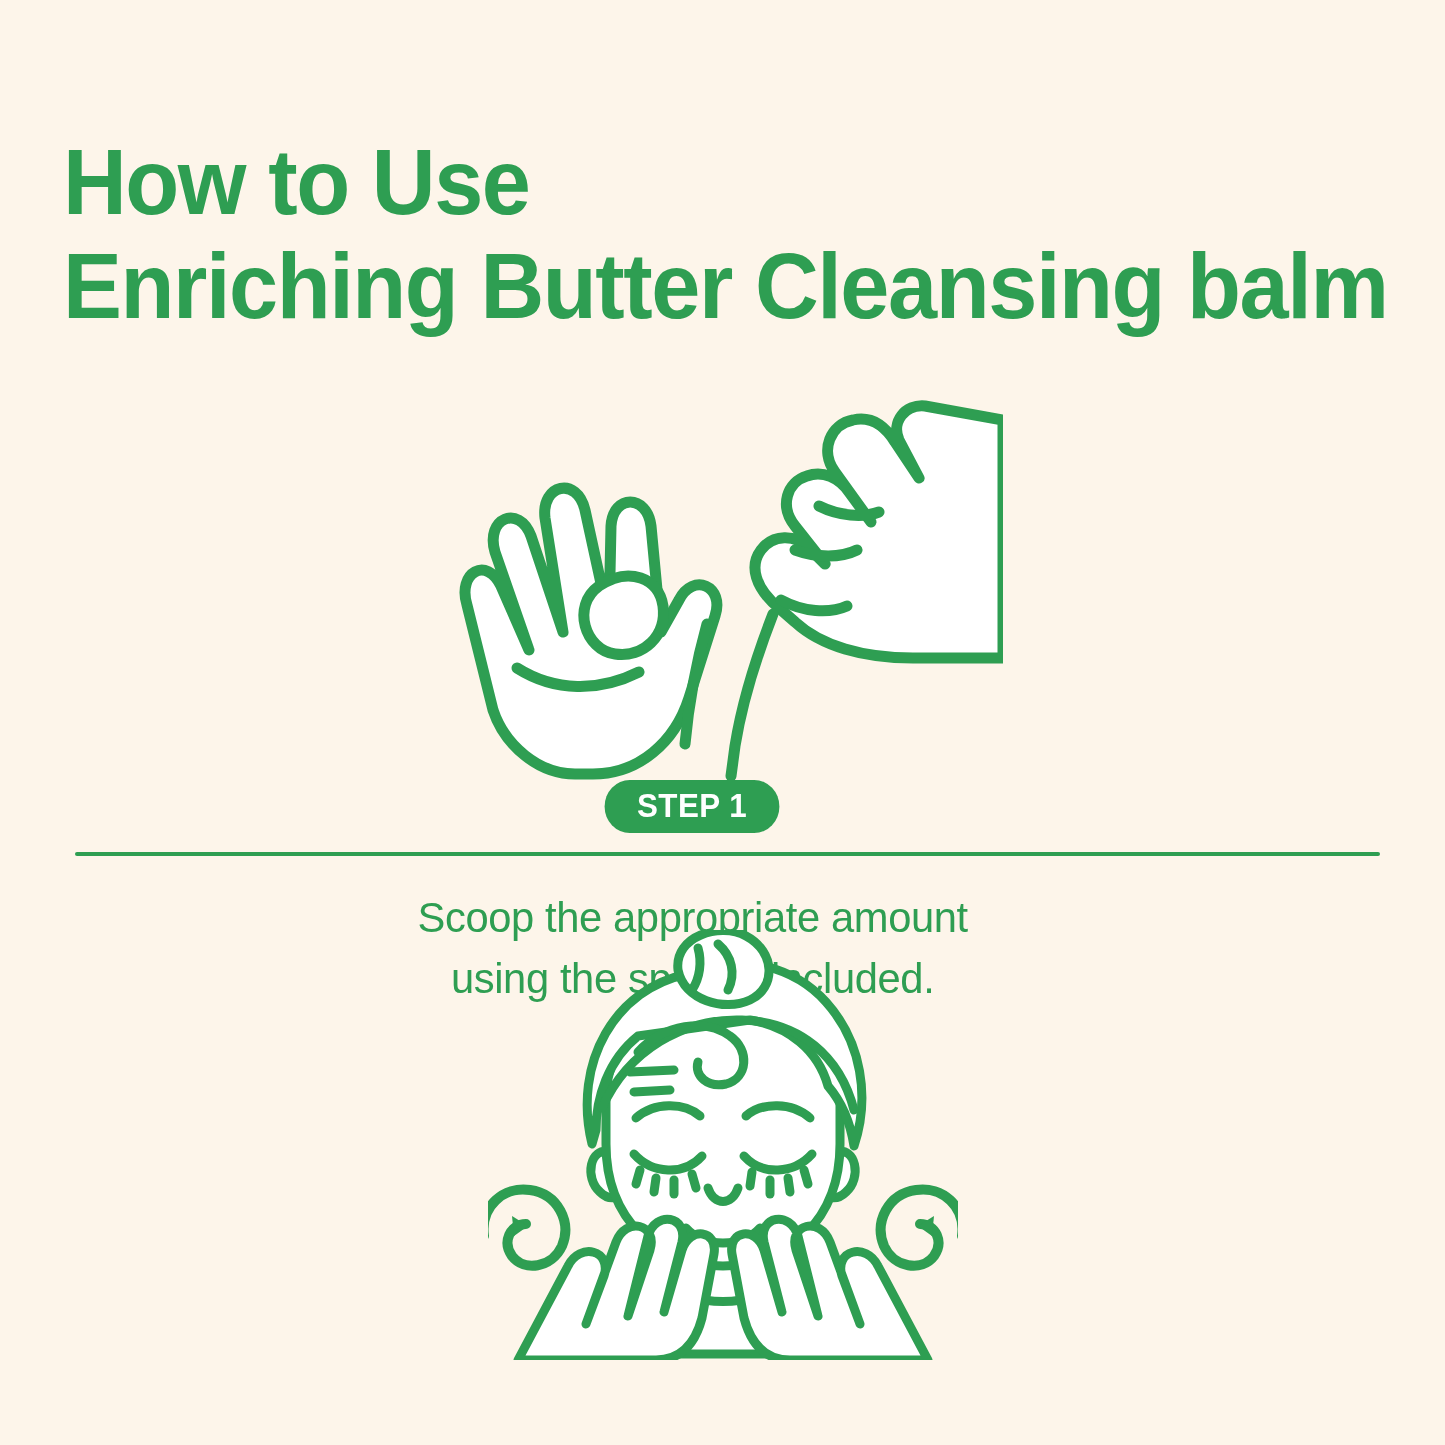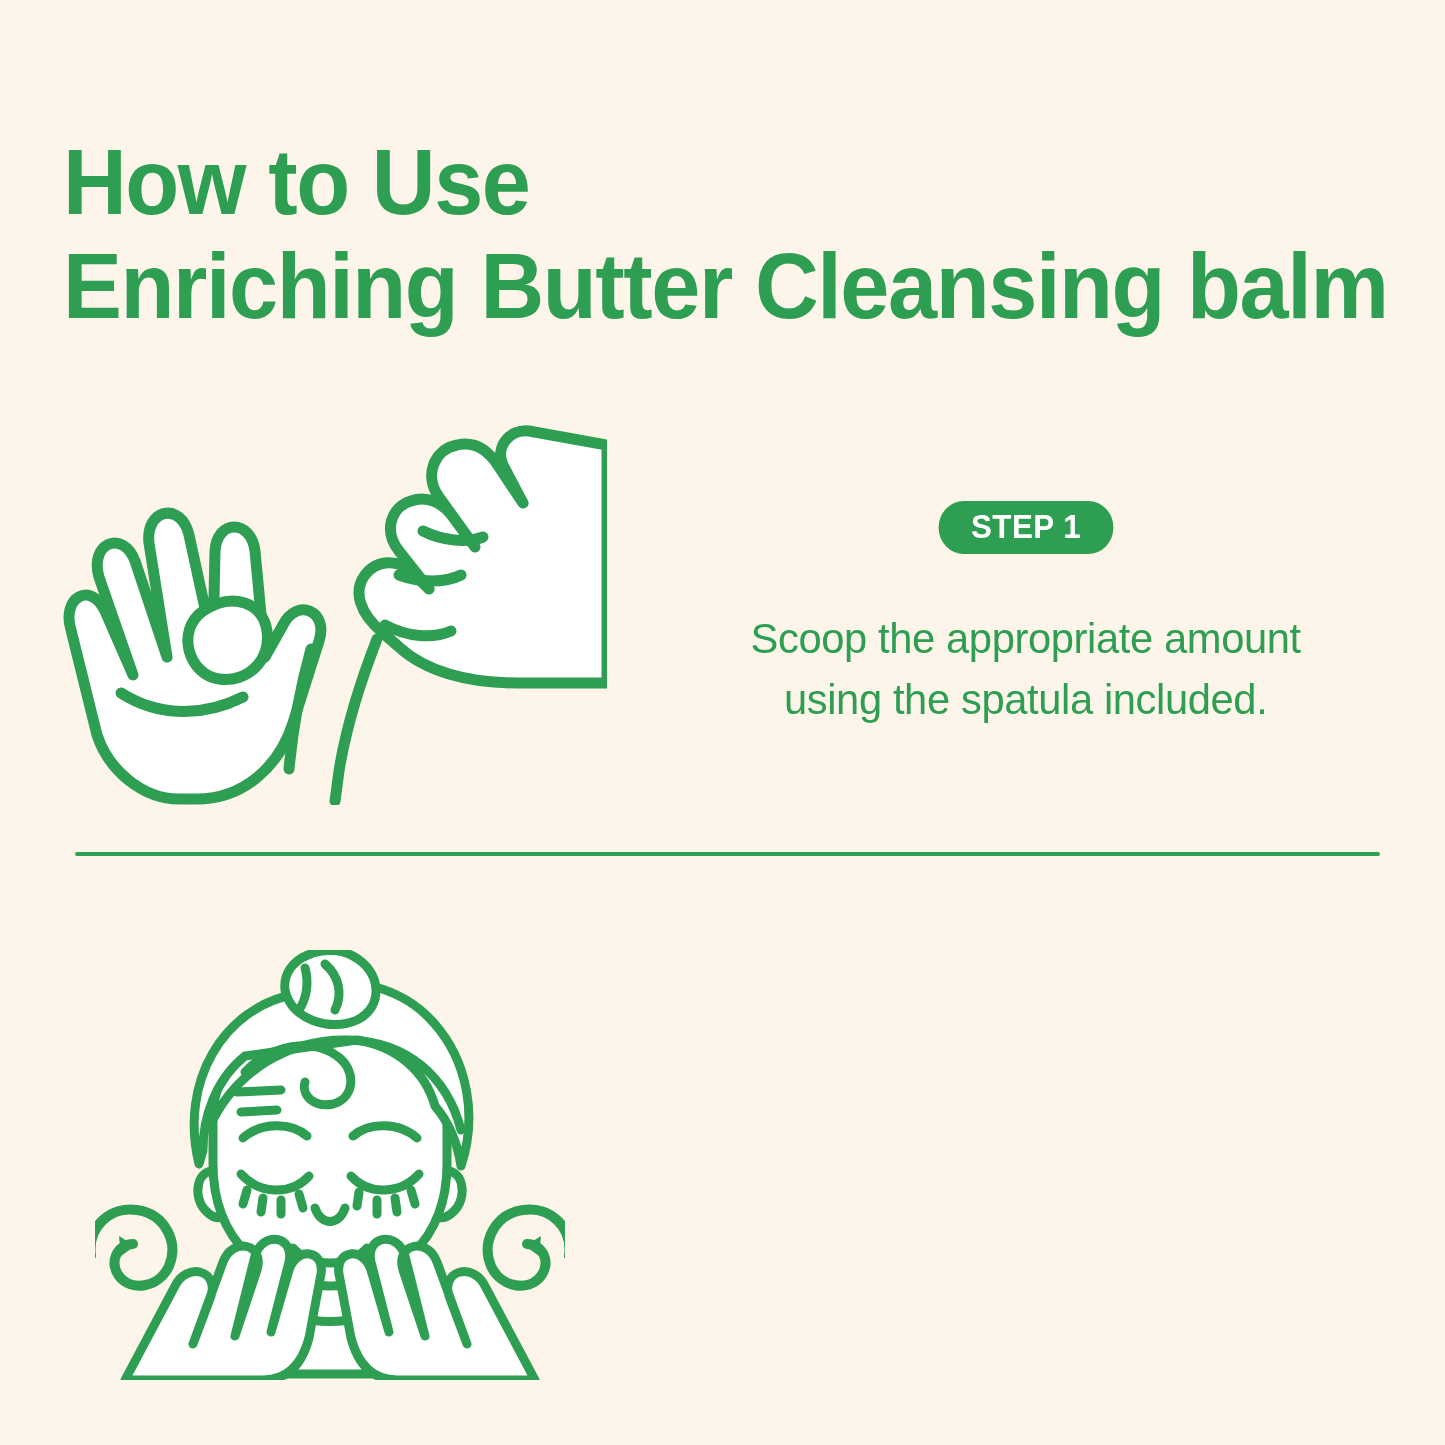--- a/index.html
+++ b/index.html
@@ -42,23 +42,22 @@
     transform: scaleX(0.96);
     transform-origin: left center;
   }
 
   
   .step-row {
     position: absolute;
     left: 0;
     width: 1445px;
     display: flex;
-    flex-direction: row;
+    flex-direction: column;
     align-items: center;
-    gap: 12px;
   }
   #step-row-1 { top: 400px; height: 430px; }
   #step-row-2 { top: 930px; height: 470px; }
 
   .illo-cell {
     width: 660px;
     display: flex;
     align-items: center;
     justify-content: center;
   }

